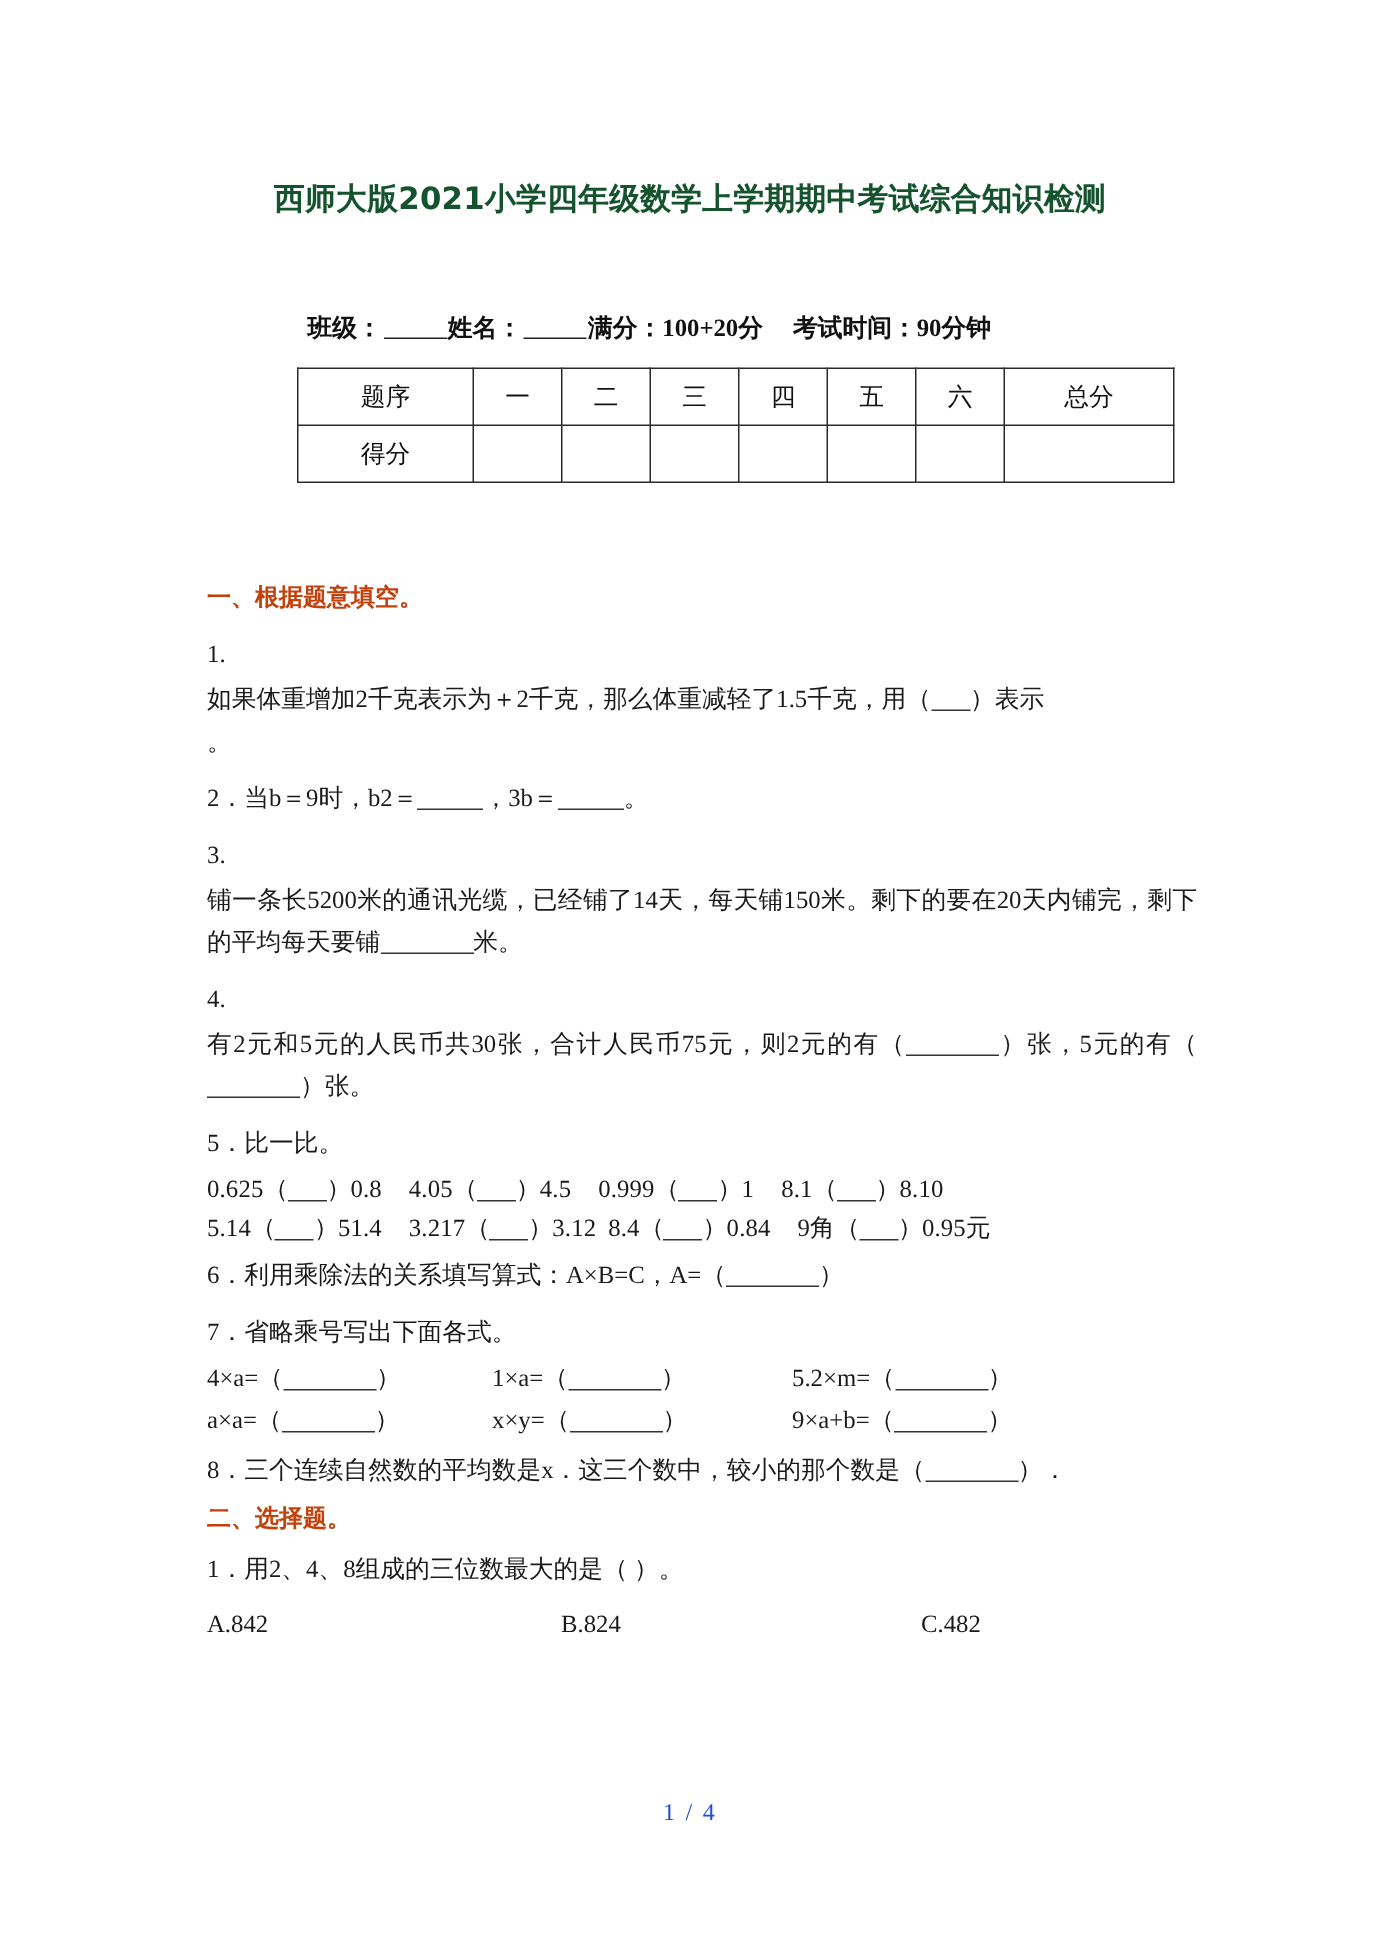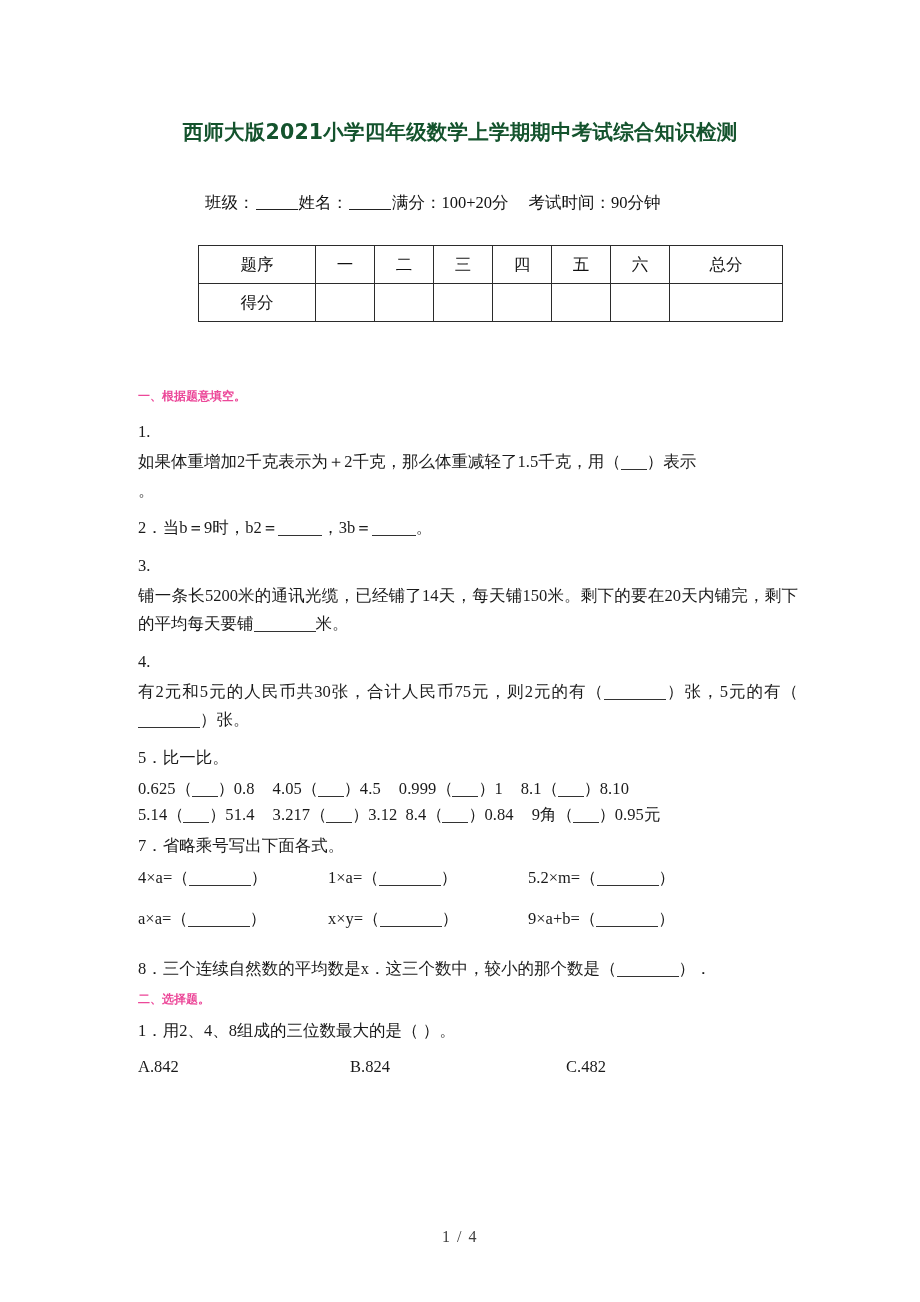--- a/index.html
+++ b/index.html
@@ -33,24 +33,25 @@
     font-weight: bold;
     font-size: 20.5px;
     letter-spacing: 0.2px;
     color: #14532d;
   }
 
   
   .meta-line {
     position: absolute;
     left: 205px;
-    top: 192px;
+    top: 208px;
     font-size: 16.5px;
     white-space: nowrap;
     color: #111;
+    font-weight: bold;
   }
   .meta-line .blank {
     display: inline-block;
     width: 42px;
     border-bottom: 1.3px solid #222;
     vertical-align: -2px;
     margin: 0 1px;
   }
   .meta-gap { display: inline-block; width: 20px; }
 
@@ -80,22 +81,22 @@
     position: absolute;
     left: 138px;
     top: 390px;
     width: 660px;
     font-size: 16.5px;
     line-height: 1.0;
   }
   .section-head {
     font-family: "DejaVu Sans", "Liberation Sans", sans-serif;
     font-weight: bold;
-    font-size: 12px;
-    color: #ec4899;
+    font-size: 16px;
+    color: #c2410c;
     margin: 0 0 16px 0;
   }
   .q {
     margin: 0 0 9px 0;
     line-height: 1.72;
     text-align: justify;
   }
   .q-num-only { margin-bottom: 2px; }
   .q-body { margin-top: 0; }
 
@@ -115,44 +116,45 @@
     letter-spacing: 0.1px;
   }
   .cmp-item { display: inline-block; text-align: center; }
   .cmp-sp-lg { display: inline-block; width: 18px; }
   .cmp-sp-sm { display: inline-block; width: 8px; }
 
   
   .expr-grid {
     display: grid;
     grid-template-columns: 190px 200px auto;
-    row-gap: 25px;
-    margin: 4px 0 27px 0;
+    row-gap: 12px;
+    margin: 4px 0 10px 0;
     white-space: nowrap;
   }
 
   
   .choice-row {
     display: grid;
     grid-template-columns: 212px 216px auto;
     margin: 14px 0 0 0;
     white-space: nowrap;
+    gap: 24px;
   }
 
   .paren { letter-spacing: -0.5px; }
 
   
   .footer {
     position: absolute;
     left: 0;
     right: 0;
-    top: 1228px;
+    top: 1200px;
     text-align: center;
     font-size: 16px;
-    color: #404040;
+    color: #1d4ed8;
     letter-spacing: 1.5px;
   }
 </style>
 </head>
 <body>
 
 <div class="page">
 
   <div class="doc-title">西师大版2021小学四年级数学上学期期中考试综合知识检测</div>
 
@@ -212,20 +214,23 @@
     <div class="q">5．比一比。</div>
 
     <div class="cmp-row">
       <span class="cmp-item"><span>0.625</span><span class="paren">（</span><span class="u-blank b-sm"></span><span class="paren">）</span><span>0.8</span></span><span class="cmp-sp-lg"></span><span class="cmp-item"><span>4.05</span><span class="paren">（</span><span class="u-blank b-sm"></span><span class="paren">）</span><span>4.5</span></span><span class="cmp-sp-lg"></span><span class="cmp-item"><span>0.999</span><span class="paren">（</span><span class="u-blank b-sm"></span><span class="paren">）</span><span>1</span></span><span class="cmp-sp-lg"></span><span class="cmp-item"><span>8.1</span><span class="paren">（</span><span class="u-blank b-sm"></span><span class="paren">）</span><span>8.10</span></span>
     </div>
 
     <div class="cmp-row">
       <span class="cmp-item"><span>5.14</span><span class="paren">（</span><span class="u-blank b-sm"></span><span class="paren">）</span><span>51.4</span></span><span class="cmp-sp-lg"></span><span class="cmp-item"><span>3.217</span><span class="paren">（</span><span class="u-blank b-sm"></span><span class="paren">）</span><span>3.12</span></span><span class="cmp-sp-sm"></span><span class="cmp-item"><span>8.4</span><span class="paren">（</span><span class="u-blank b-sm"></span><span class="paren">）</span><span>0.84</span></span><span class="cmp-sp-lg"></span><span class="cmp-item"><span>9角</span><span class="paren">（</span><span class="u-blank b-sm"></span><span class="paren">）</span><span>0.95元</span></span>
     </div>
 
+    <div class="q">
+      <span>6．利用乘除法的关系填写算式：A×B=C，A=（</span><span class="u-blank b-lg"></span><span>）</span>
+    </div>
 
     <div class="q">7．省略乘号写出下面各式。</div>
 
     <div class="expr-grid">
       <span><span>4×a=（</span><span class="u-blank b-lg"></span><span>）</span></span>
       <span><span>1×a=（</span><span class="u-blank b-lg"></span><span>）</span></span>
       <span><span>5.2×m=（</span><span class="u-blank b-lg"></span><span>）</span></span>
       <span><span>a×a=（</span><span class="u-blank b-lg"></span><span>）</span></span>
       <span><span>x×y=（</span><span class="u-blank b-lg"></span><span>）</span></span>
       <span><span>9×a+b=（</span><span class="u-blank b-lg"></span><span>）</span></span>

